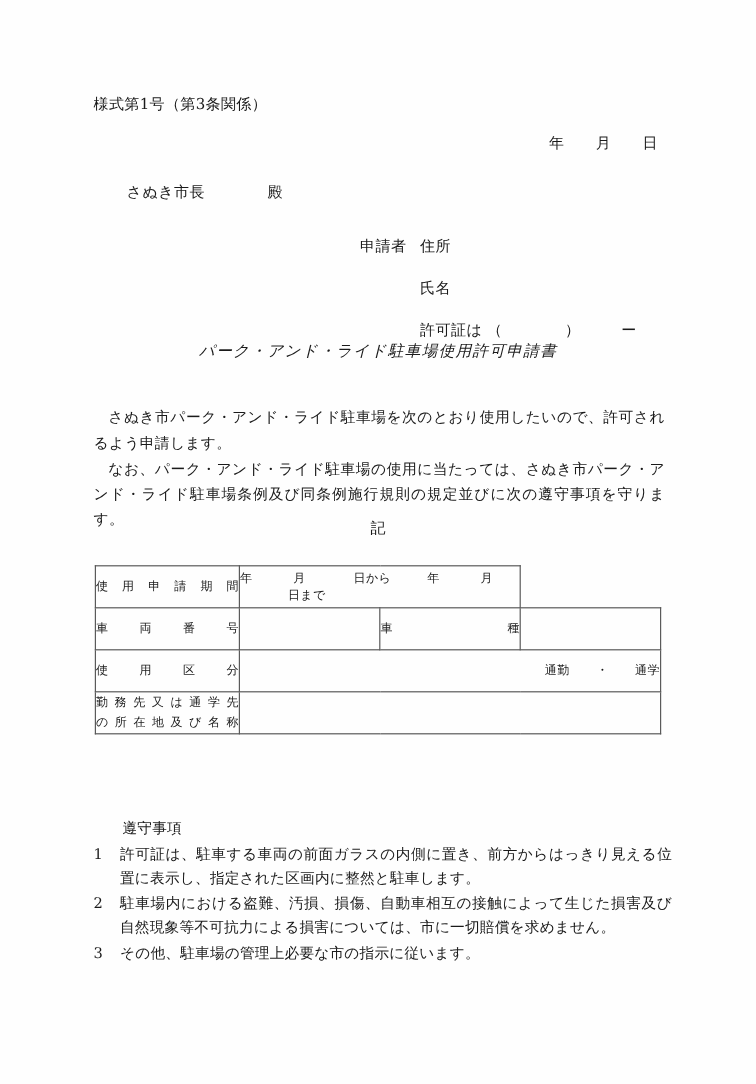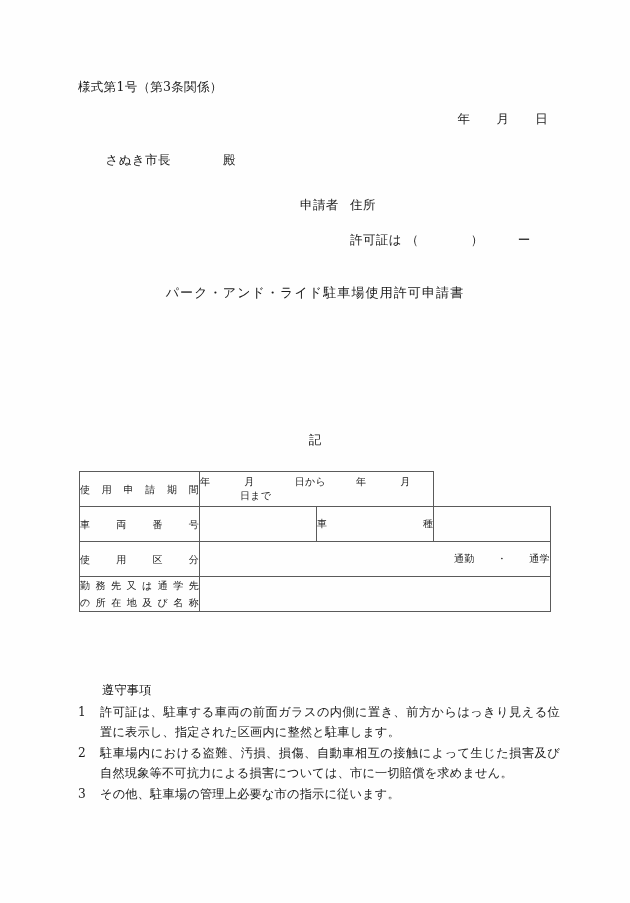--- a/index.html
+++ b/index.html
@@ -73,20 +73,21 @@
   #phone-row .dash { display: inline-block; margin-left: 34px; }
 
   
   #doc-title {
     left: 0;
     right: 0;
     top: 284px;
     text-align: center;
     font-size: 13px;
     letter-spacing: 1.1px;
+    font-style: italic;
   }
 
   
   #body-paragraphs {
     position: absolute;
     left: 78px;
     top: 338px;
     width: 476px;
     font-size: 12.3px;
     line-height: 21px;
@@ -201,34 +202,40 @@
   </div>
 
   <div class="abs jp" id="addressee">
     <span>さぬき市長</span><span class="sp"></span><span>殿</span>
   </div>
 
   <div class="jp" id="applicant-block">
     <div class="applicant-row">
       <span class="applicant-label">申請者</span>
       <span class="applicant-value">住所</span>
+    </div>
+    <div class="applicant-row">
+      <span class="applicant-label"></span>
+      <span class="applicant-value">氏名</span>
     </div>
     <div class="applicant-row" id="phone-row">
       <span class="applicant-label"></span>
       <span class="applicant-value">許可証は</span>
         <span class="paren-open">（</span>
         <span class="paren-gap"></span>
         <span>）</span>
         <span class="dash">ー</span>
     </div>
   </div>
 
   <div class="abs jp" id="doc-title">パーク・アンド・ライド駐車場使用許可申請書</div>
 
   <div class="jp" id="body-paragraphs">
+    <p>さぬき市パーク・アンド・ライド駐車場を次のとおり使用したいので、許可されるよう申請します。</p>
+    <p>なお、パーク・アンド・ライド駐車場の使用に当たっては、さぬき市パーク・アンド・ライド駐車場条例及び同条例施行規則の規定並びに次の遵守事項を守ります。</p>
   </div>
 
   <div class="abs jp" id="ki-marker">記</div>
 
   <table class="jp" id="form-table">
     <tbody>
       <tr>
         <td class="label-cell">使 用 申 請 期 間</td>
         <td class="value-cell" id="period-value" colspan="2">
           <span>年</span><span class="g1"></span><span>月</span><span class="g2"></span><span>日から</span><span class="g3"></span><span>年</span><span class="g4"></span><span>月</span><span class="g5"></span><span>日まで</span>

